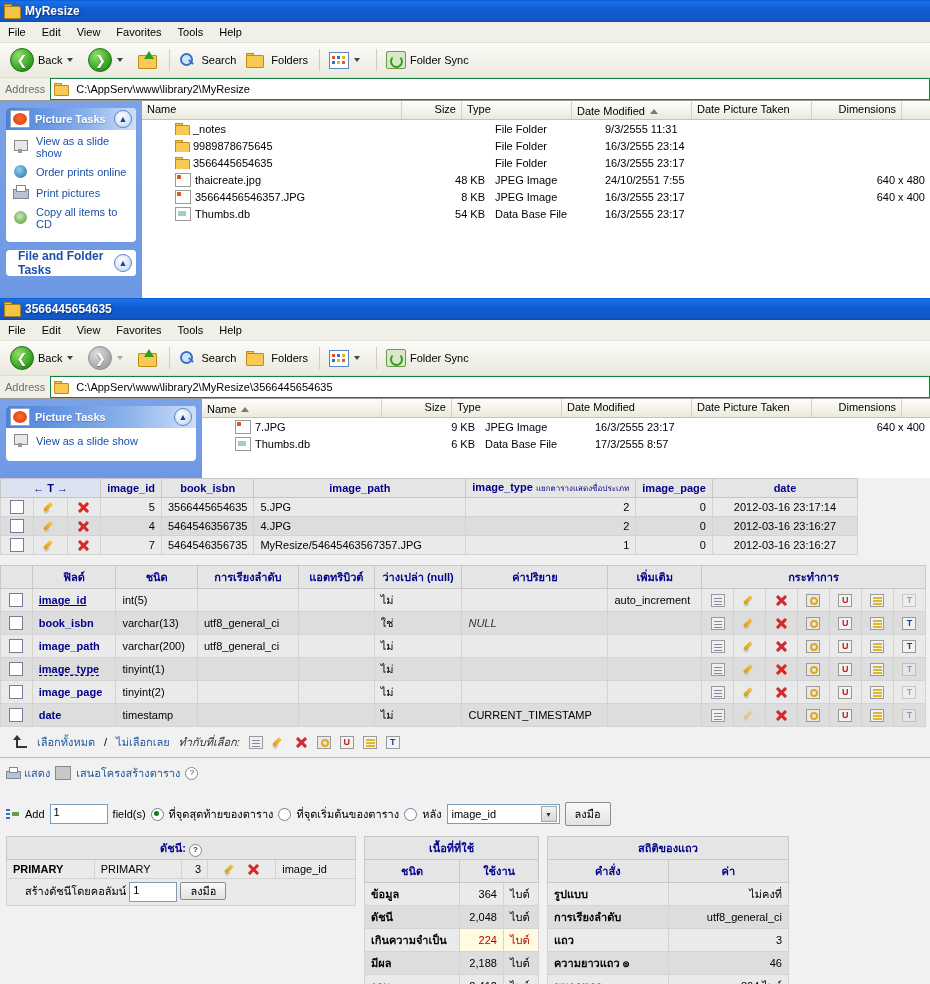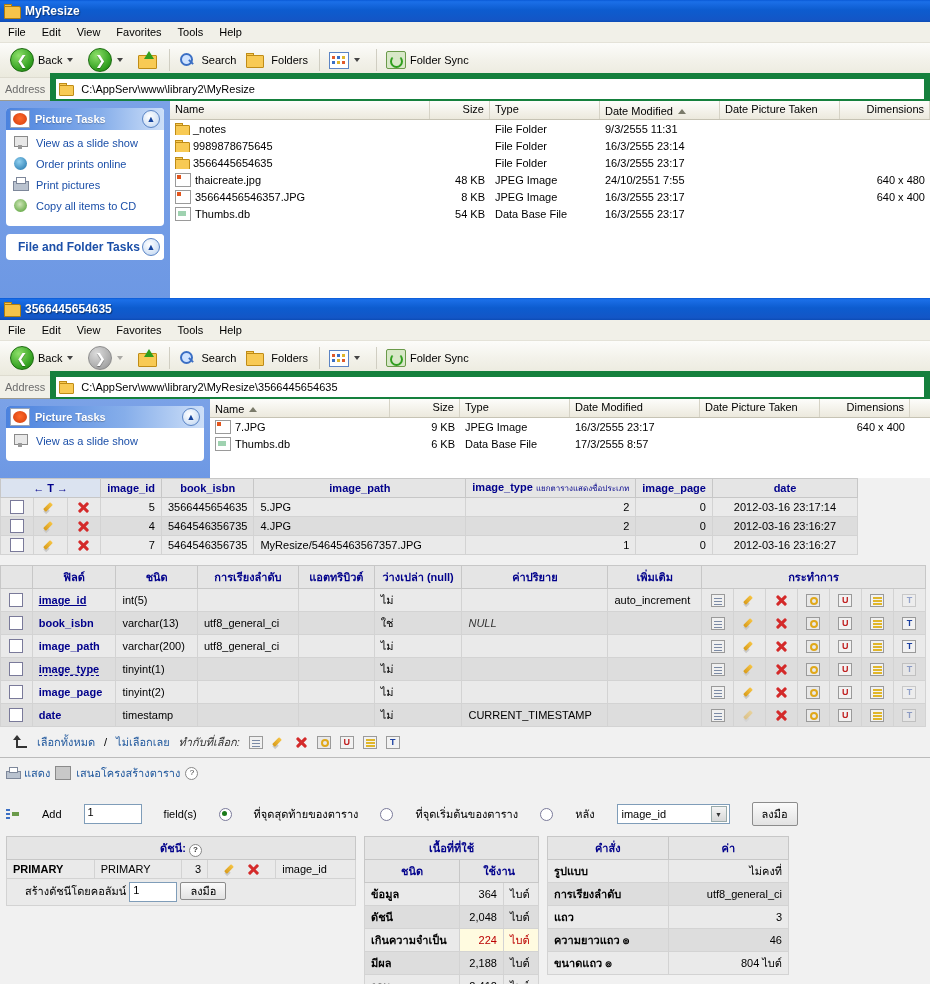--- a/index.html
+++ b/index.html
@@ -26,21 +26,21 @@
   .tbtn{display:flex;align-items:center;height:28px;padding:0 4px;margin-right:2px;}
   .tbtn .lbl{margin-left:4px;font-size:11px;}
   .arrowdn{width:0;height:0;border-left:3px solid transparent;border-right:3px solid transparent;border-top:4px solid #444;margin:0 5px;}
   .sep{width:1px;height:22px;background:#d0cec2;margin:0 5px;}
   .circ{width:22px;height:22px;border-radius:50%;display:flex;align-items:center;justify-content:center;}
   .circ.green{background:radial-gradient(circle at 35% 30%,#8ee06a,#2f9e1e 70%,#1d6b12);border:1px solid #1d6b12;}
   .circ.gray{background:radial-gradient(circle at 35% 30%,#dcdcdc,#a8a8a8 70%,#8a8a8a);border:1px solid #8d8d8d;}
   .circ .ar{color:#fff;font-size:13px;font-weight:bold;line-height:1;text-shadow:0 1px 1px rgba(0,0,0,.4);}
   .addrbar{height:22px;background:#f1f0e8;display:flex;align-items:center;border-bottom:1px solid #9c9a8e;}
   .addrbar .alab{color:#6d6d6d;font-size:11px;padding:0 5px;}
-  .addrfield{flex:1;height:20px;background:#fff;border:6px solid #15803d;display:flex;align-items:center;padding-left:3px;}
+  .addrfield{flex:1;height:20px;background:#fff;border:1px solid #15803d;display:flex;align-items:center;padding-left:3px;}
   .addrfield .txt{margin-left:4px;font-size:11px;}
   .exbody{display:flex;background:#fff;}
   .sidepane{width:210px;background:linear-gradient(to bottom,#7ba2e7 0%,#6d98e4 100%);padding:7px 6px 0 6px;box-sizing:border-box;}
   .panel{background:#fff;border-radius:4px;margin-bottom:8px;overflow:hidden;}
   .panel-hd{
     height:22px;display:flex;align-items:center;padding:0 4px;
     background:linear-gradient(to right,#5a8ce0,#c5d9f7);
   }
   .panel-hd.tasks{background:linear-gradient(to right,#4b82de 0%,#86aeea 60%,#cddff8 100%);}
   .panel-hd .pico{width:20px;height:18px;margin-right:5px;flex:none;position:relative;}
@@ -52,21 +52,21 @@
   .panel-body{padding:5px 6px 7px 6px;}
   .task{display:flex;align-items:center;margin-bottom:5px;}
   .task .tico{width:18px;height:16px;margin-right:6px;flex:none;position:relative;}
   .task .tlab{font-size:11px;color:#1b4fa8;}
   .listpane{flex:1;background:#fff;position:relative;}
   .lhead{display:flex;height:18px;background:linear-gradient(to bottom,#fdfdfb,#ece9dd);border-bottom:1px solid #c6c3b4;}
   .lhead .hc{
     font-size:11px;padding:2px 5px 0 5px;box-sizing:border-box;
     border-right:1px solid #d6d3c6;white-space:nowrap;overflow:hidden;
   }
-  .lrow{display:flex;height:17px;align-items:center;}
+  .lrow{display:flex;height:17px;align-items:center;padding-left:28px;}
   .lrow .c{font-size:11px;padding:0 5px;box-sizing:border-box;white-space:nowrap;overflow:hidden;display:flex;align-items:center;}
   .ficon{width:14px;height:12px;margin-right:4px;flex:none;position:relative;}
   .ficon.folder .back{position:absolute;left:0;top:2px;width:13px;height:9px;background:#f8ca54;border:1px solid #bf8c16;border-radius:1px;}
   .ficon.folder .tab{position:absolute;left:0;top:0;width:6px;height:3px;background:#f8ca54;border:1px solid #bf8c16;border-bottom:none;}
   .ficon.jpg{background:#fff;border:1px solid #9a9a9a;}
   .ficon.jpg:after{content:"";position:absolute;left:1px;top:1px;width:4px;height:4px;background:#e2541b;}
   .ficon.db{background:#fff;border:1px solid #9a9a9a;}
   .ficon.db:after{content:"";position:absolute;left:2px;top:3px;width:8px;height:5px;background:#9fd2b0;}
   .sortarrow{display:inline-block;width:0;height:0;border-left:4px solid transparent;border-right:4px solid transparent;border-bottom:5px solid #7a7a6a;margin-left:5px;}
   
@@ -669,21 +669,21 @@
   </div>
 
   <div class="grp2">
     <div style="display:flex;align-items:center;gap:5px;margin-bottom:20px;">
       <span class="printer"></span>
       <span class="lnk" style="color:#235a9e;">แสดง</span>
       <span style="display:inline-block;width:14px;height:12px;background:#c8c8c8;border:1px solid #8a8a8a;"></span>
       <span class="lnk" style="color:#235a9e;">เสนอโครงสร้างตาราง</span>
       <span class="q">?</span>
     </div>
-    <div style="display:flex;align-items:center;gap:22px;">
+    <div style="display:flex;align-items:center;gap:5px;">
       <span style="display:inline-block;width:14px;height:12px;position:relative;">
         <span style="position:absolute;left:0;top:1px;width:4px;height:2px;background:#3b6fc4;box-shadow:0 4px 0 #3b6fc4,0 8px 0 #3b6fc4;"></span>
         <span style="position:absolute;left:6px;top:4px;width:7px;height:4px;background:#6a9a4a;"></span>
       </span>
       <span>Add</span>
       <span class="inputbox" style="width:50px;display:inline-block;">1</span>
       <span>field(s)</span>
       <span class="radio on"></span>
       <span>ที่จุดสุดท้ายของตาราง</span>
       <span class="radio"></span>
@@ -753,20 +753,23 @@
       <tr class="r-odd">
             <td style="font-weight:bold;">รวม</td>
             <td style="text-align:right;">2,412</td>
             <td>ไบต์</td>
           </tr>
     </tbody>
       </table>
 
     <table class="grid" style="width:242px;height:fit-content;">
       <tbody>
+          <tr>
+            <th colspan="2">สถิติของแถว</th>
+          </tr>
       <tr>
         <th>คำสั่ง</th>
         <th>ค่า</th>
       </tr>
       <tr class="r-odd">
             <td style="font-weight:bold;">รูปแบบ</td>
             <td style="text-align:right;">ไม่คงที่</td>
           </tr>
       <tr class="r-even">
             <td style="font-weight:bold;">การเรียงลำดับ</td>

